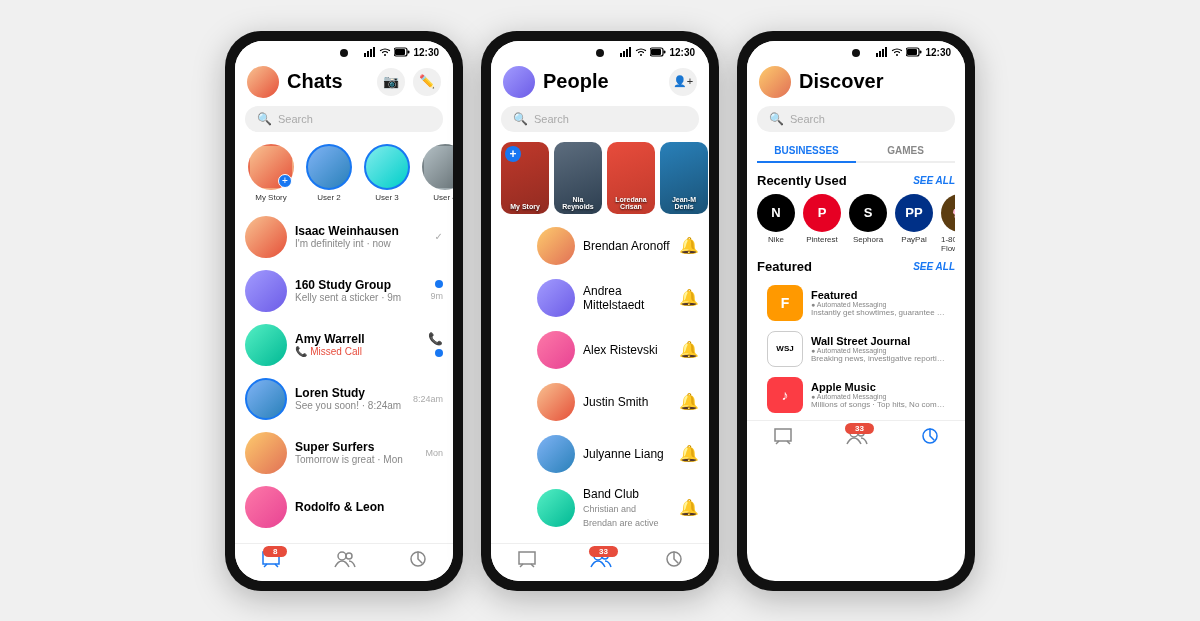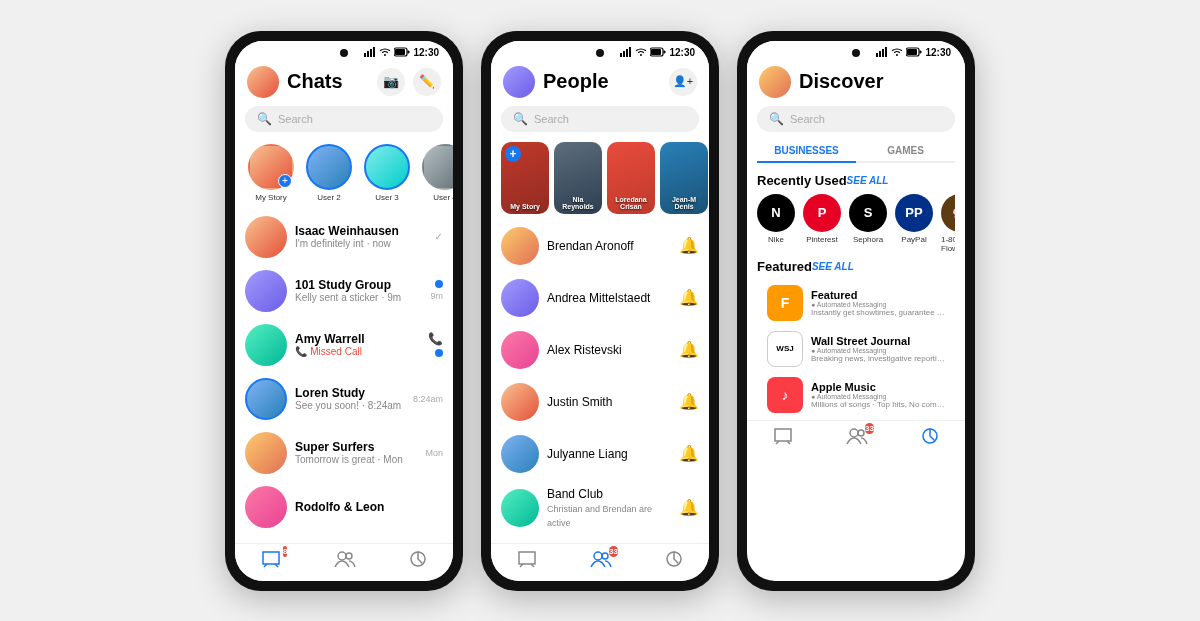--- a/index.html
+++ b/index.html
@@ -224,21 +224,21 @@
     }
     .nav-btn.active { color: #1877f2; }
     .nav-badge {
       position: absolute;
       top: -4px;
       right: -6px;
       background: #e74c3c;
       color: #fff;
       border-radius: 10px;
       font-size: 8px;
-      padding: 1px 0;
+      padding: 1px 10px;
       font-weight: 700;
     }
     
     .people-story-row {
       display: flex;
       gap: 0;
       padding: 6px 10px;
       overflow: hidden;
     }
     .people-story {
@@ -270,21 +270,21 @@
       height: 16px;
       border-radius: 50%;
       background: #1877f2;
       color: #fff;
       font-size: 12px;
       display: flex;
       align-items: center;
       justify-content: center;
       font-weight: 700;
     }
-    .people-list { flex: 1; overflow: hidden; }
+    .people-list { flex: 1; overflow: hidden; margin-left: 36px; }
     .people-item {
       display: flex;
       align-items: center;
       padding: 7px 10px;
       gap: 8px;
     }
     .people-avatar {
       width: 38px;
       height: 38px;
       border-radius: 50%;
@@ -320,20 +320,21 @@
     .discover-tab.active {
       color: #1877f2;
       border-bottom: 2px solid #1877f2;
       margin-bottom: -2px;
     }
     .discover-section {
       padding: 4px 10px 2px;
     }
     .discover-section-header {
       display: flex;
+      justify-content: space-between;
       align-items: center;
       margin-bottom: 6px;
     }
     .discover-section-title {
       font-size: 13px;
       font-weight: 700;
       color: #000;
     }
     .see-all {
       font-size: 10px;
@@ -497,21 +498,21 @@
       <div class="chat-meta">
         <span style="color:#aaa;font-size:10px">✓</span>
 
       </div>
           </div>
           <div class="chat-item">
       <div class="chat-avatar av3" style="">
         
       </div>
       <div class="chat-info">
-        <div class="chat-name">101 Study Group</div>
+        <div class="chat-name">160 Study Group</div>
         <div class="chat-preview">Kelly sent a sticker · 9m</div>
       </div>
       <div class="chat-meta">
 
         <div class="blue-dot"></div>
         <span style="font-size:9px;color:#aaa">9m</span>
       </div>
           </div>
           <div class="chat-item">
       <div class="chat-avatar av4" style="">

